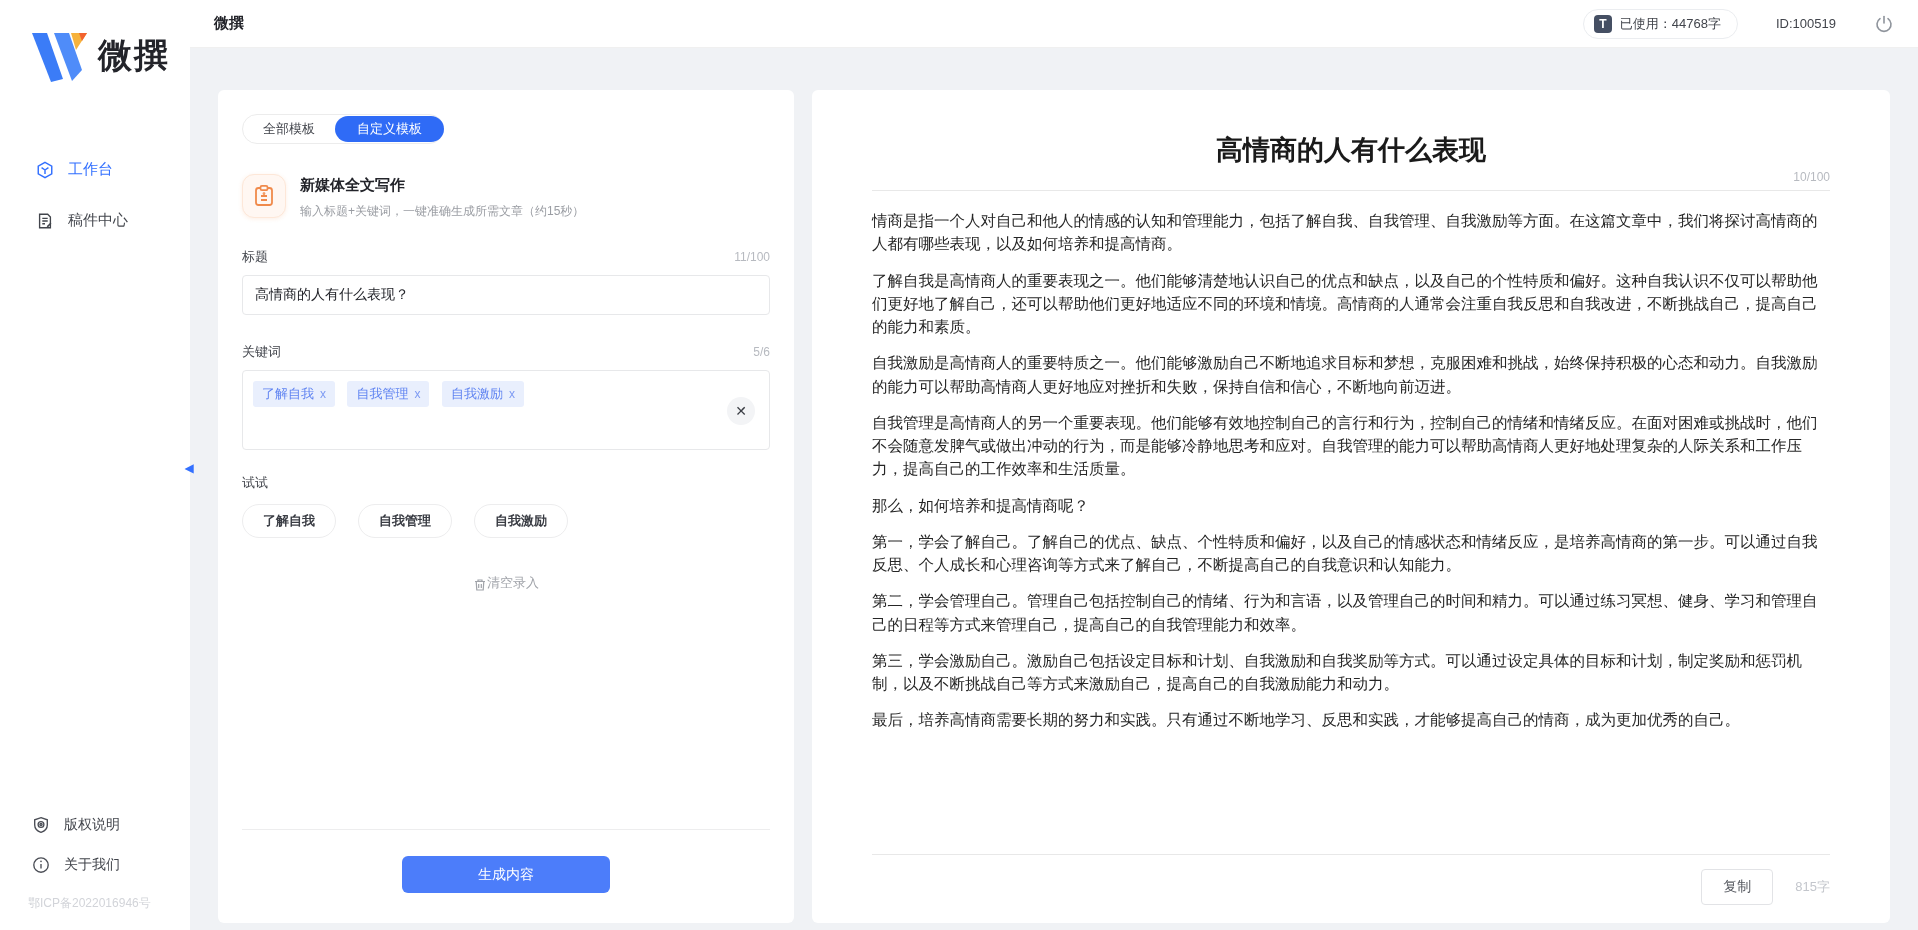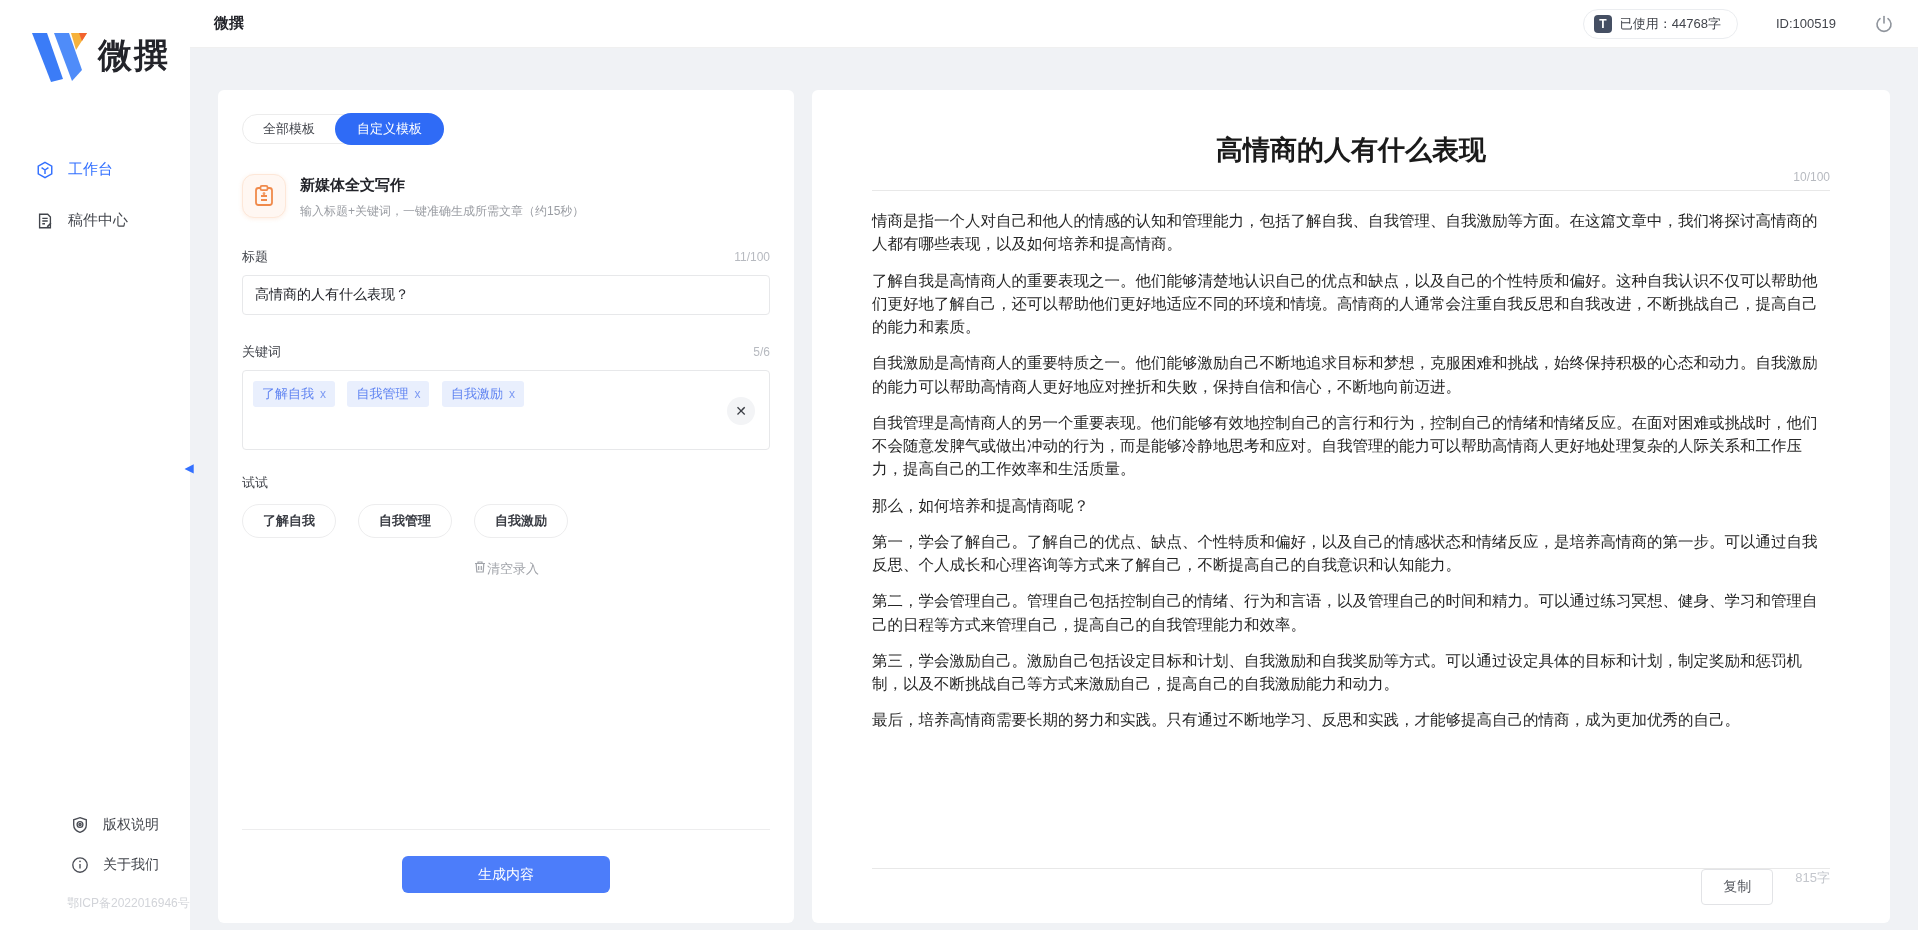--- a/index.html
+++ b/index.html
@@ -8,21 +8,21 @@
   .app { display:flex; width:100%; height:100%; }
 
   
   .sidebar { position:relative; width:190px; background:#fff; flex:0 0 190px; display:flex; flex-direction:column; z-index:3; }
   .logo { display:flex; align-items:center; gap:10px; padding:30px 0 0 30px; }
   .logo-text { font-size:34px; font-weight:700; color:#23242a; letter-spacing:2px; }
   .menu { margin-top:68px; display:flex; flex-direction:column; gap:12px; }
   .menu-item { display:flex; align-items:center; gap:14px; padding:10px 0 10px 36px; font-size:15px; color:#42454c; cursor:pointer; }
   .menu-item.active { color:#3370ff; }
   .menu-item .mi-icon { width:18px; height:18px; display:inline-flex; }
-  .sidebar-footer { margin-top:auto; padding-bottom:14px;padding-left:39px; }
+  .sidebar-footer { margin-top:auto; padding-bottom:14px; }
   .foot-item { display:flex; align-items:center; gap:14px; padding:11px 0 11px 32px; font-size:14px; color:#42454c; cursor:pointer; }
   .foot-item .mi-icon { width:18px; height:18px; display:inline-flex; color:#4a4d55; }
   .icp { padding:10px 0 4px 28px; font-size:12px; color:#d2d4d9; }
   .collapse-handle { position:absolute; right:-6px; top:455px; width:14px; height:26px; display:flex; align-items:center; justify-content:center; color:#3370ff; font-size:12px; cursor:pointer; }
 
   
   .main { flex:1; display:flex; flex-direction:column; min-width:0; }
   .topbar { height:48px; background:#fff; border-bottom:1px solid #f0f0f0; display:flex; align-items:center; padding:0 24px; }
   .topbar-title { font-size:15px; font-weight:700; color:#23242a; }
   .topbar-right { margin-left:auto; display:flex; align-items:center; gap:38px; }
@@ -31,50 +31,50 @@
   .user-id { font-size:13px; color:#42454c; }
   .power-btn { width:20px; height:20px; color:#8f949c; cursor:pointer; display:inline-flex; }
 
   .content { flex:1; display:flex; gap:18px; padding:42px 28px 7px 28px; min-height:0; }
   .card { background:#fff; border-radius:6px; }
 
   
   .form-card { width:576px; flex:0 0 576px; padding:24px 24px 18px 24px; display:flex; flex-direction:column; }
   .tabs { display:inline-flex; align-items:center; border:1px solid #ececec; border-radius:999px; align-self:flex-start; height:30px; }
   .tab { border:none; background:transparent; font-size:13px; color:#42454c; padding:0 20px; height:26px; border-radius:999px; cursor:pointer; font-family:inherit; }
-  .tab.active { background:#2f6bf6; color:#fff; height:32px; margin:-1px -1px -1px 0; padding:0 22px; }
+  .tab.active { background:#2f6bf6; color:#fff; height:26px; margin:-1px -1px -1px 0; padding:0 22px; }
   .template-row { display:flex; align-items:flex-start; gap:14px; margin-top:30px; cursor:pointer; }
   .template-icon { width:44px; height:44px; border-radius:12px; background:#fff7f2; border:1px solid #fde7d8; box-shadow:0 1px 4px rgba(240,138,75,.15); display:flex; align-items:center; justify-content:center; color:#f08a4b; }
   .template-title { font-size:15px; font-weight:700; color:#23242a; margin-top:2px; }
   .template-desc { font-size:12px; color:#9a9da3; margin-top:8px; }
   .field-head { display:flex; align-items:baseline; margin-top:28px; }
   .field-label { font-size:13px; color:#42454c; }
   .field-counter { margin-left:auto; font-size:12px; color:#b7bac0; }
   .title-input { margin-top:9px; width:100%; height:40px; border:1px solid #e7e8ea; border-radius:4px; padding:0 12px; font-size:14px; color:#23242a; font-family:inherit; outline:none; background:#fff; }
   .keywords-box { position:relative; margin-top:9px; width:100%; height:80px; border:1px solid #e7e8ea; border-radius:4px; padding:10px 52px 10px 10px; }
   .tag { display:inline-flex; align-items:center; gap:6px; background:#e9effd; color:#5f83f1; border-radius:3px; font-size:13px; padding:4px 9px; margin-right:8px; }
   .tag-x { font-size:12px; color:#7d9af3; cursor:pointer; }
   .clear-circle { position:absolute; right:14px; top:26px; width:28px; height:28px; border-radius:50%; border:none; background:#f3f4f6; color:#3a3d44; font-size:14px; display:flex; align-items:center; justify-content:center; cursor:pointer; }
   .try-label { margin-top:24px; font-size:13px; color:#42454c; }
   .try-row { display:flex; gap:22px; margin-top:12px; }
   .try-btn { border:1px solid #ededee; background:#fff; border-radius:999px; padding:7px 20px; font-size:13px; font-weight:700; color:#3a3d44; cursor:pointer; font-family:inherit; }
-  .clear-row { margin-top:22px; align-self:center; display:flex; align-items:flex-start; color:#a0a3a9; font-size:13px; cursor:pointer; }
+  .clear-row { margin-top:36px; align-self:center; display:flex; align-items:flex-end; color:#a0a3a9; font-size:13px; cursor:pointer; }
   .clear-row .mi-icon { width:14px; height:14px; display:inline-flex; }
   .form-bottom { margin-top:auto; }
   .form-divider { border:none; border-top:1px solid #ededee; margin:0 0 26px 0; }
   .generate-btn { display:block; margin:8px auto 12px auto; width:208px; height:37px; background:#4c7dfa; color:#fff; border:none; border-radius:6px; font-size:14px; cursor:pointer; font-family:inherit; }
 
   
   .article-card { flex:1; padding:28px 60px 18px 60px; display:flex; flex-direction:column; min-width:0; }
   .article-title { text-align:center; font-family:"Liberation Serif","DejaVu Serif",serif; font-size:27px; font-weight:700; color:#1a1a1a; margin-top:14px; }
   .article-counter { text-align:right; font-size:12px; color:#b7bac0; margin-top:2px; }
   .article-divider { border:none; border-top:1px solid #e8e8e8; margin-top:6px; }
   .article-body { margin-top:18px; font-family:"Liberation Serif","DejaVu Serif",serif; font-size:15.5px; line-height:1.5; color:#262626; }
   .article-body p { margin-bottom:13px; }
-  .article-footer { margin-top:auto; border-top:1px solid #e8e8e8; display:flex; align-items:flex-start; justify-content:flex-end; gap:22px; }
+  .article-footer { margin-top:auto; border-top:1px solid #e8e8e8; padding-top:14px; display:flex; align-items:center; justify-content:flex-end; gap:22px; }
   .copy-btn { width:72px; height:36px; background:#fff; border:1px solid #e2e3e6; border-radius:4px; font-size:14px; color:#55585f; cursor:pointer; font-family:inherit; }
   .word-count { font-size:13px; color:#c3c6cc; }
 </style>
 </head>
 <body>
 
 <div class="app">
 
   <aside class="sidebar">
     <div class="logo">

